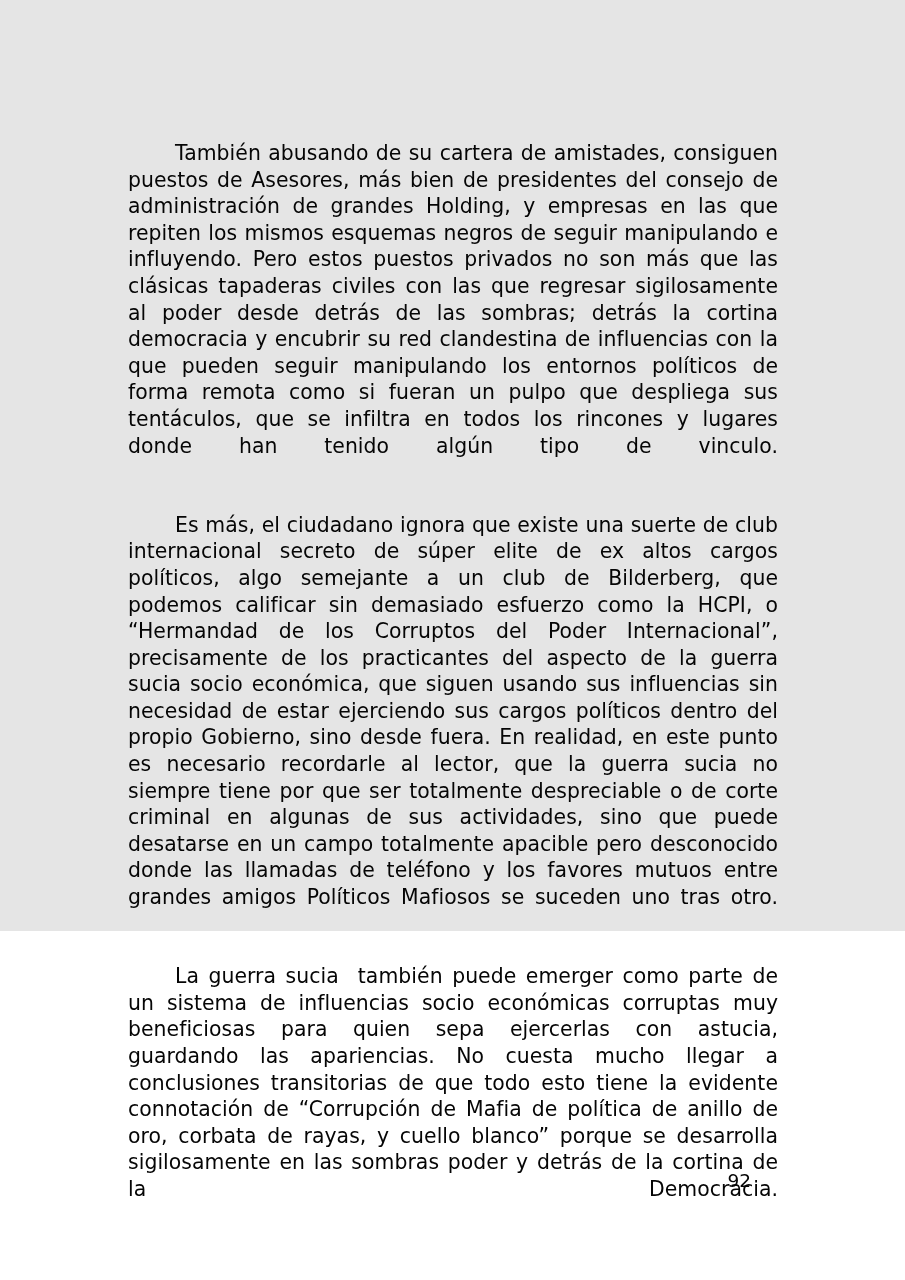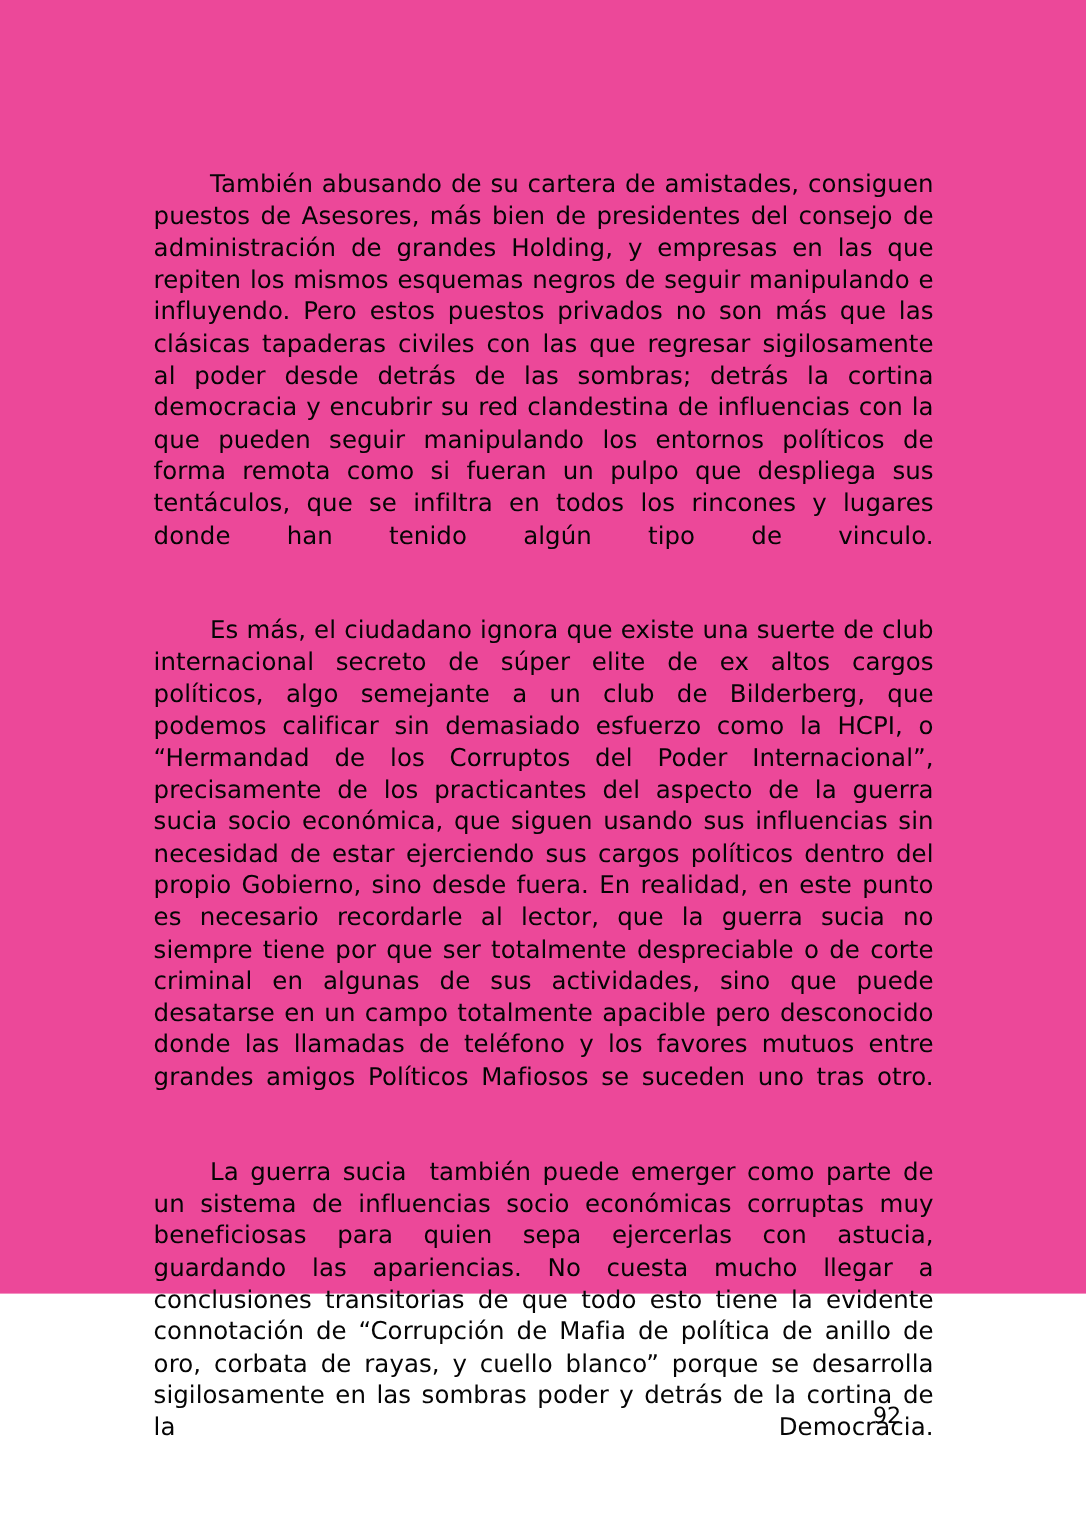--- a/index.html
+++ b/index.html
@@ -15,22 +15,22 @@
     color: #000000;
     overflow: hidden;
     position: relative;
   }
 
   .page {
     position: absolute;
     left: 0;
     top: 0;
     width: 905px;
-    height: 1078px;
-    background: #ec4899;
+    height: 931px;
+    background: #e5e5e5;
   }
 
   
   .text-column {
     position: absolute;
     left: 128px;
     top: 140px;
     width: 650px;
   }
 

